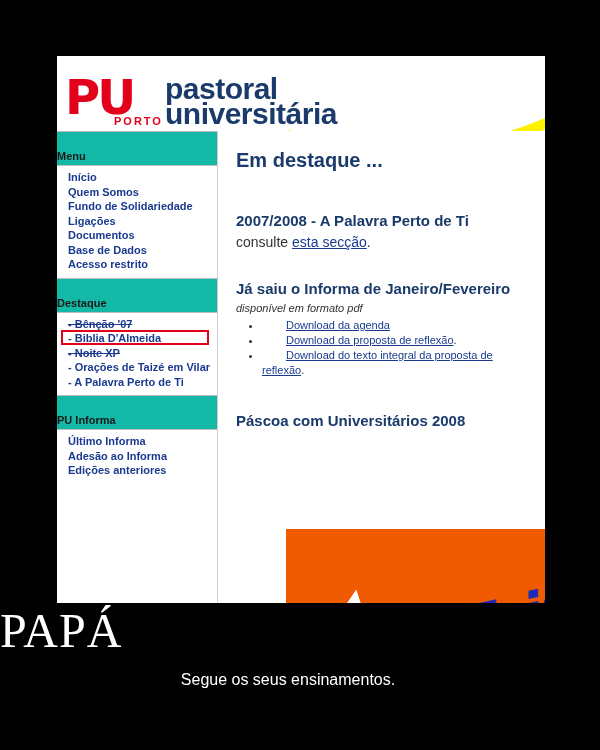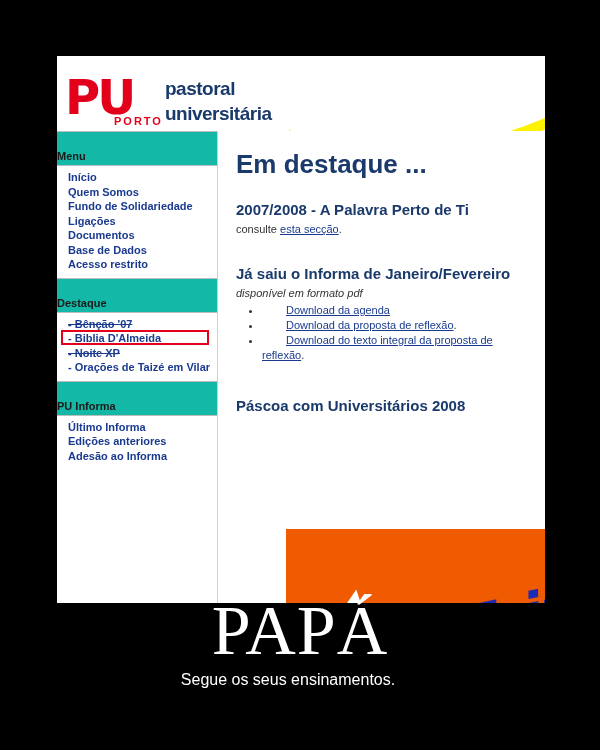--- a/index.html
+++ b/index.html
@@ -91,21 +91,21 @@
     font-size: 11px;
     font-weight: bold;
     color: #e2001a;
     letter-spacing: 2px;
   }
   #logo-text {
     position: absolute;
     left: 108px;
     top: 8px;
     color: #1a3a6b;
-    font-size: 19px;
+    font-size: 30px;
     font-weight: bold;
     line-height: 25px;
     letter-spacing: -0.5px;
   }
   #banner-rule {
     position: absolute;
     left: 0; top: 73px;
     width: 488px;
     height: 2px;
     background: #d9d9d9;
@@ -166,35 +166,35 @@
     top: 75px;
     right: 0;
     bottom: 0;
     background: #ffffff;
     overflow: hidden;
   }
   .pad {
     padding: 18px 10px 0 18px;
   }
   h1.big {
-    margin: 0 0 21px 0;
-    font-size: 26px;
+    margin: 0 0 40px 0;
+    font-size: 20px;
     color: #1a3a6b;
     font-weight: bold;
   }
   h2.sub {
     margin: 0 0 5px 0;
     font-size: 15px;
     color: #1a3a6b;
     font-weight: bold;
     white-space: nowrap;
   }
   p.note {
     margin: 0 0 30px 0;
-    font-size: 11px;
+    font-size: 14px;
     color: #333;
   }
   p.note2 {
     margin: 0 0 4px 0;
     font-size: 11px;
     color: #333;
     font-style: italic;
   }
   a.inline {
     color: #1a3a8f;
@@ -245,24 +245,23 @@
     border-bottom: 90px solid #ffffff;
     transform: rotate(8deg);
   }
 
   
   #caption-title {
     position: absolute;
     left: 0;
     top: 600px;
     width: 600px;
-    text-align: center;
     color: #ffffff;
     font-family: "Liberation Serif", serif;
-    font-size: 70px;
+    font-size: 48px;
     line-height: 62px;
     letter-spacing: 1px;
   }
   #caption-sub {
     position: absolute;
     left: 0;
     top: 671px;
     width: 576px;
     text-align: center;
     color: #ffffff;
@@ -302,28 +301,29 @@
       <li><a href="#">Base de Dados</a></li>
       <li><a href="#">Acesso restrito</a></li>
     </ul>
 
     <div class="section-head">Destaque</div>
     <ul class="nav-list" style="position:relative;">
       <li class="strike">- Bênção '07</li>
       <li>- Biblia D'Almeida</li>
       <li class="strike">- Noite XP</li>
       <li>- Orações de Taizé em Vilar</li>
+      <li>- A Palavra Perto de Ti</li>
       <div class="highlight-box" style="top:17px;"></div>
     </ul>
 
     <div class="section-head">PU Informa</div>
     <ul class="nav-list">
       <li><a href="#">Último Informa</a></li>
+      <li><a href="#">Adesão ao Informa</a></li>
       <li><a href="#">Edições anteriores</a></li>
-      <li><a href="#">Adesão ao Informa</a></li>
     </ul>
   </div>
 
   <div id="content">
     <div class="pad">
       <h1 class="big">Em destaque ...</h1>
 
       <h2 class="sub">2007/2008 - A Palavra Perto de Ti</h2>
       <p class="note">
         <span>consulte </span><a class="inline" href="#">esta secção</a><span>.</span>

